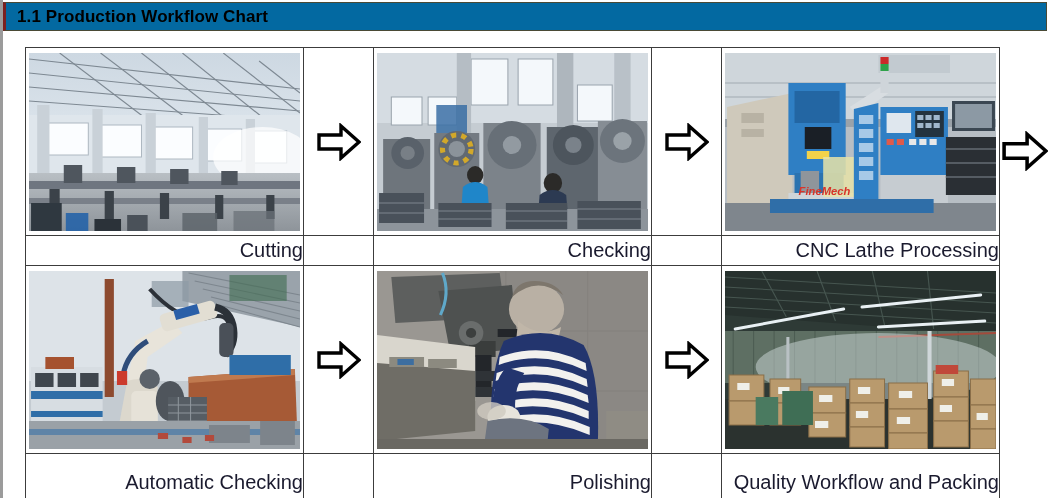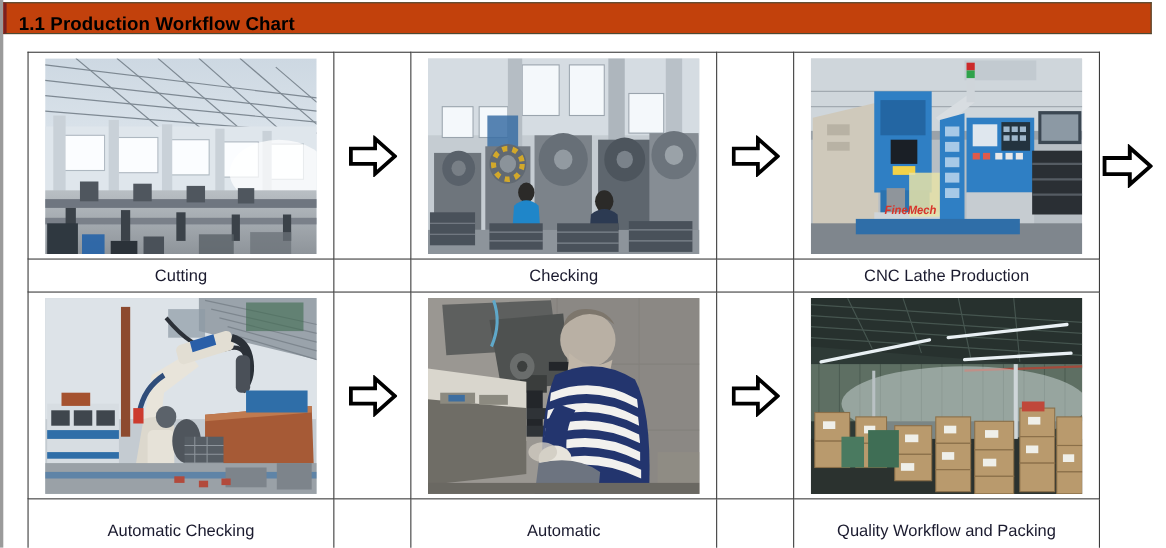--- a/index.html
+++ b/index.html
@@ -29,25 +29,25 @@
     background: #9b9b9b;
   }
 
   
   .section-header {
     position: absolute;
     left: 3px;
     top: 2px;
     width: 1044px;
     height: 29px;
-    background: #c2410c;
+    background: #0369a1;
     border: 1px solid #4a4a35;
     border-left: 3px solid #7a2020;
     display: flex;
-    align-items: flex-end;
+    align-items: center;
   }
   .section-header-title {
     font-size: 17px;
     font-weight: bold;
     color: #000000;
     letter-spacing: 0.1px;
     padding-left: 11px;
     white-space: nowrap;
     line-height: 1;
   }
@@ -73,33 +73,33 @@
   col.c-arrow { width: 70px;  }
 
   
   .img-cell {
     height: 188px;
     text-align: center;
   }
   .photo {
     display: block;
     margin: 5px auto 4px auto;
-    width: 247px;
+    width: 271px;
     height: 178px;
     border: 0;
     position: relative;
     overflow: hidden;
   }
   .photo svg { display: block; width: 100%; height: 100%; }
 
   
   .label-cell {
     height: 30px;
-    text-align: center;
-    font-size: 15px;
+    text-align: right;
+    font-size: 20px;
     color: #1a1a2e;
     line-height: 1.28;
     padding: 4px 2px;
   }
   .label-cell.tall { height: 58px; }
   .label-text { display: block; }
 
   
   .arrow-cell {
     text-align: center;
@@ -396,21 +396,21 @@
       <tr>
         <td class="label-cell">
           <span class="label-text">Cutting</span>
         </td>
         <td class="arrow-cell blank"></td>
         <td class="label-cell">
           <span class="label-text">Checking</span>
         </td>
         <td class="arrow-cell blank"></td>
         <td class="label-cell">
-          <span class="label-text">CNC Lathe Production</span>
+          <span class="label-text">CNC Lathe Processing</span>
         </td>
       </tr>
 
       <tr>
         <td class="img-cell">
           <div class="photo">
             <svg viewBox="0 0 265 178" preserveAspectRatio="none" aria-hidden="true">
               <rect width="265" height="178" fill="#c4cbd1"></rect>
 
               <rect x="0" y="0" width="265" height="110" fill="#dde3e8"></rect>
@@ -644,21 +644,21 @@
           </div>
         </td>
       </tr>
 
       <tr>
         <td class="label-cell tall">
           <span class="label-text">Automatic Checking</span>
         </td>
         <td class="arrow-cell blank"></td>
         <td class="label-cell tall">
-          <span class="label-text">Automatic</span>
+          <span class="label-text">Polishing</span>
         </td>
         <td class="arrow-cell blank"></td>
         <td class="label-cell tall">
           <span class="label-text">Quality Workflow and Packing</span>
         </td>
       </tr>
 
     </tbody>
   </table>
 

